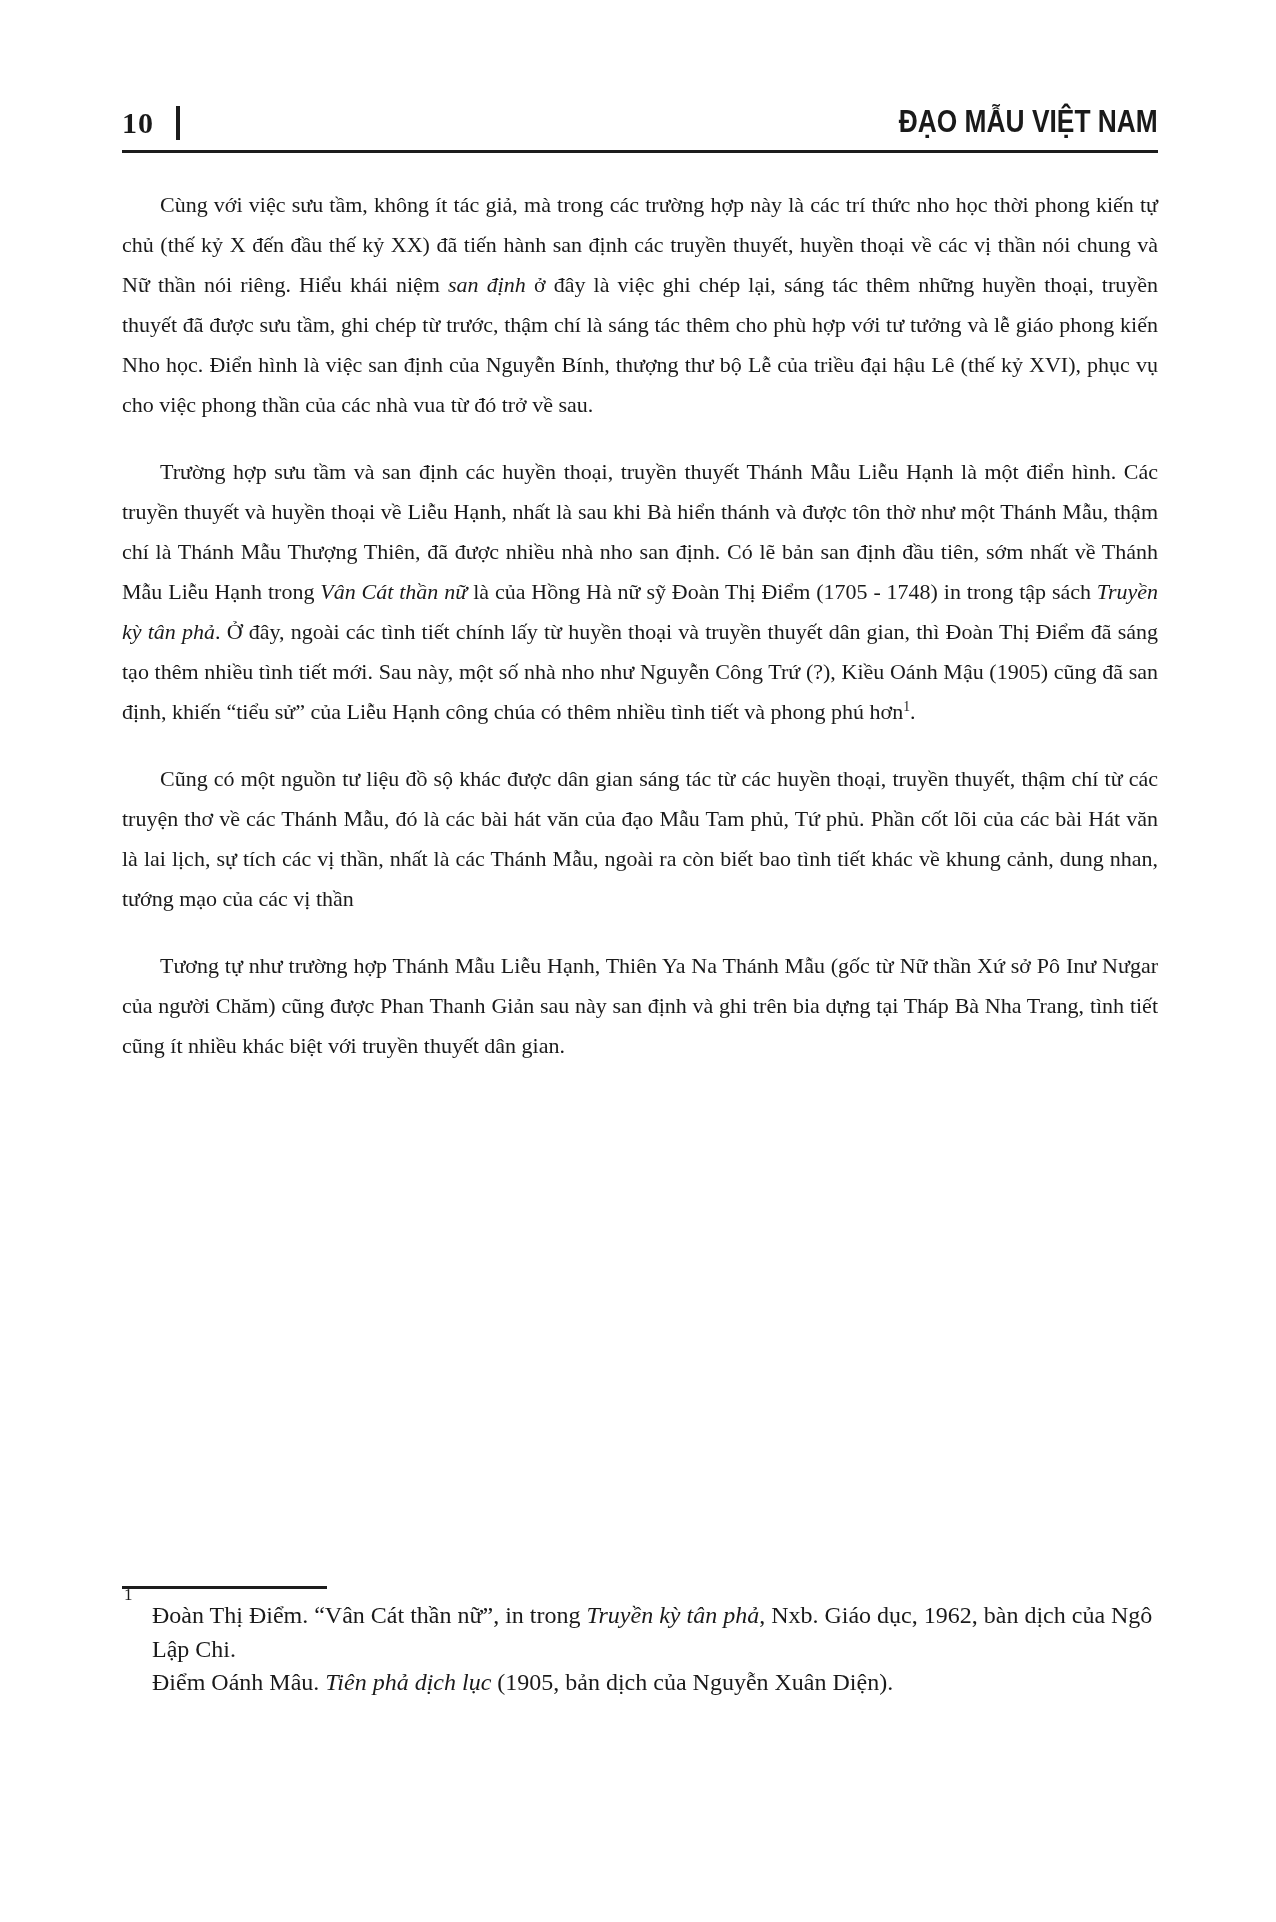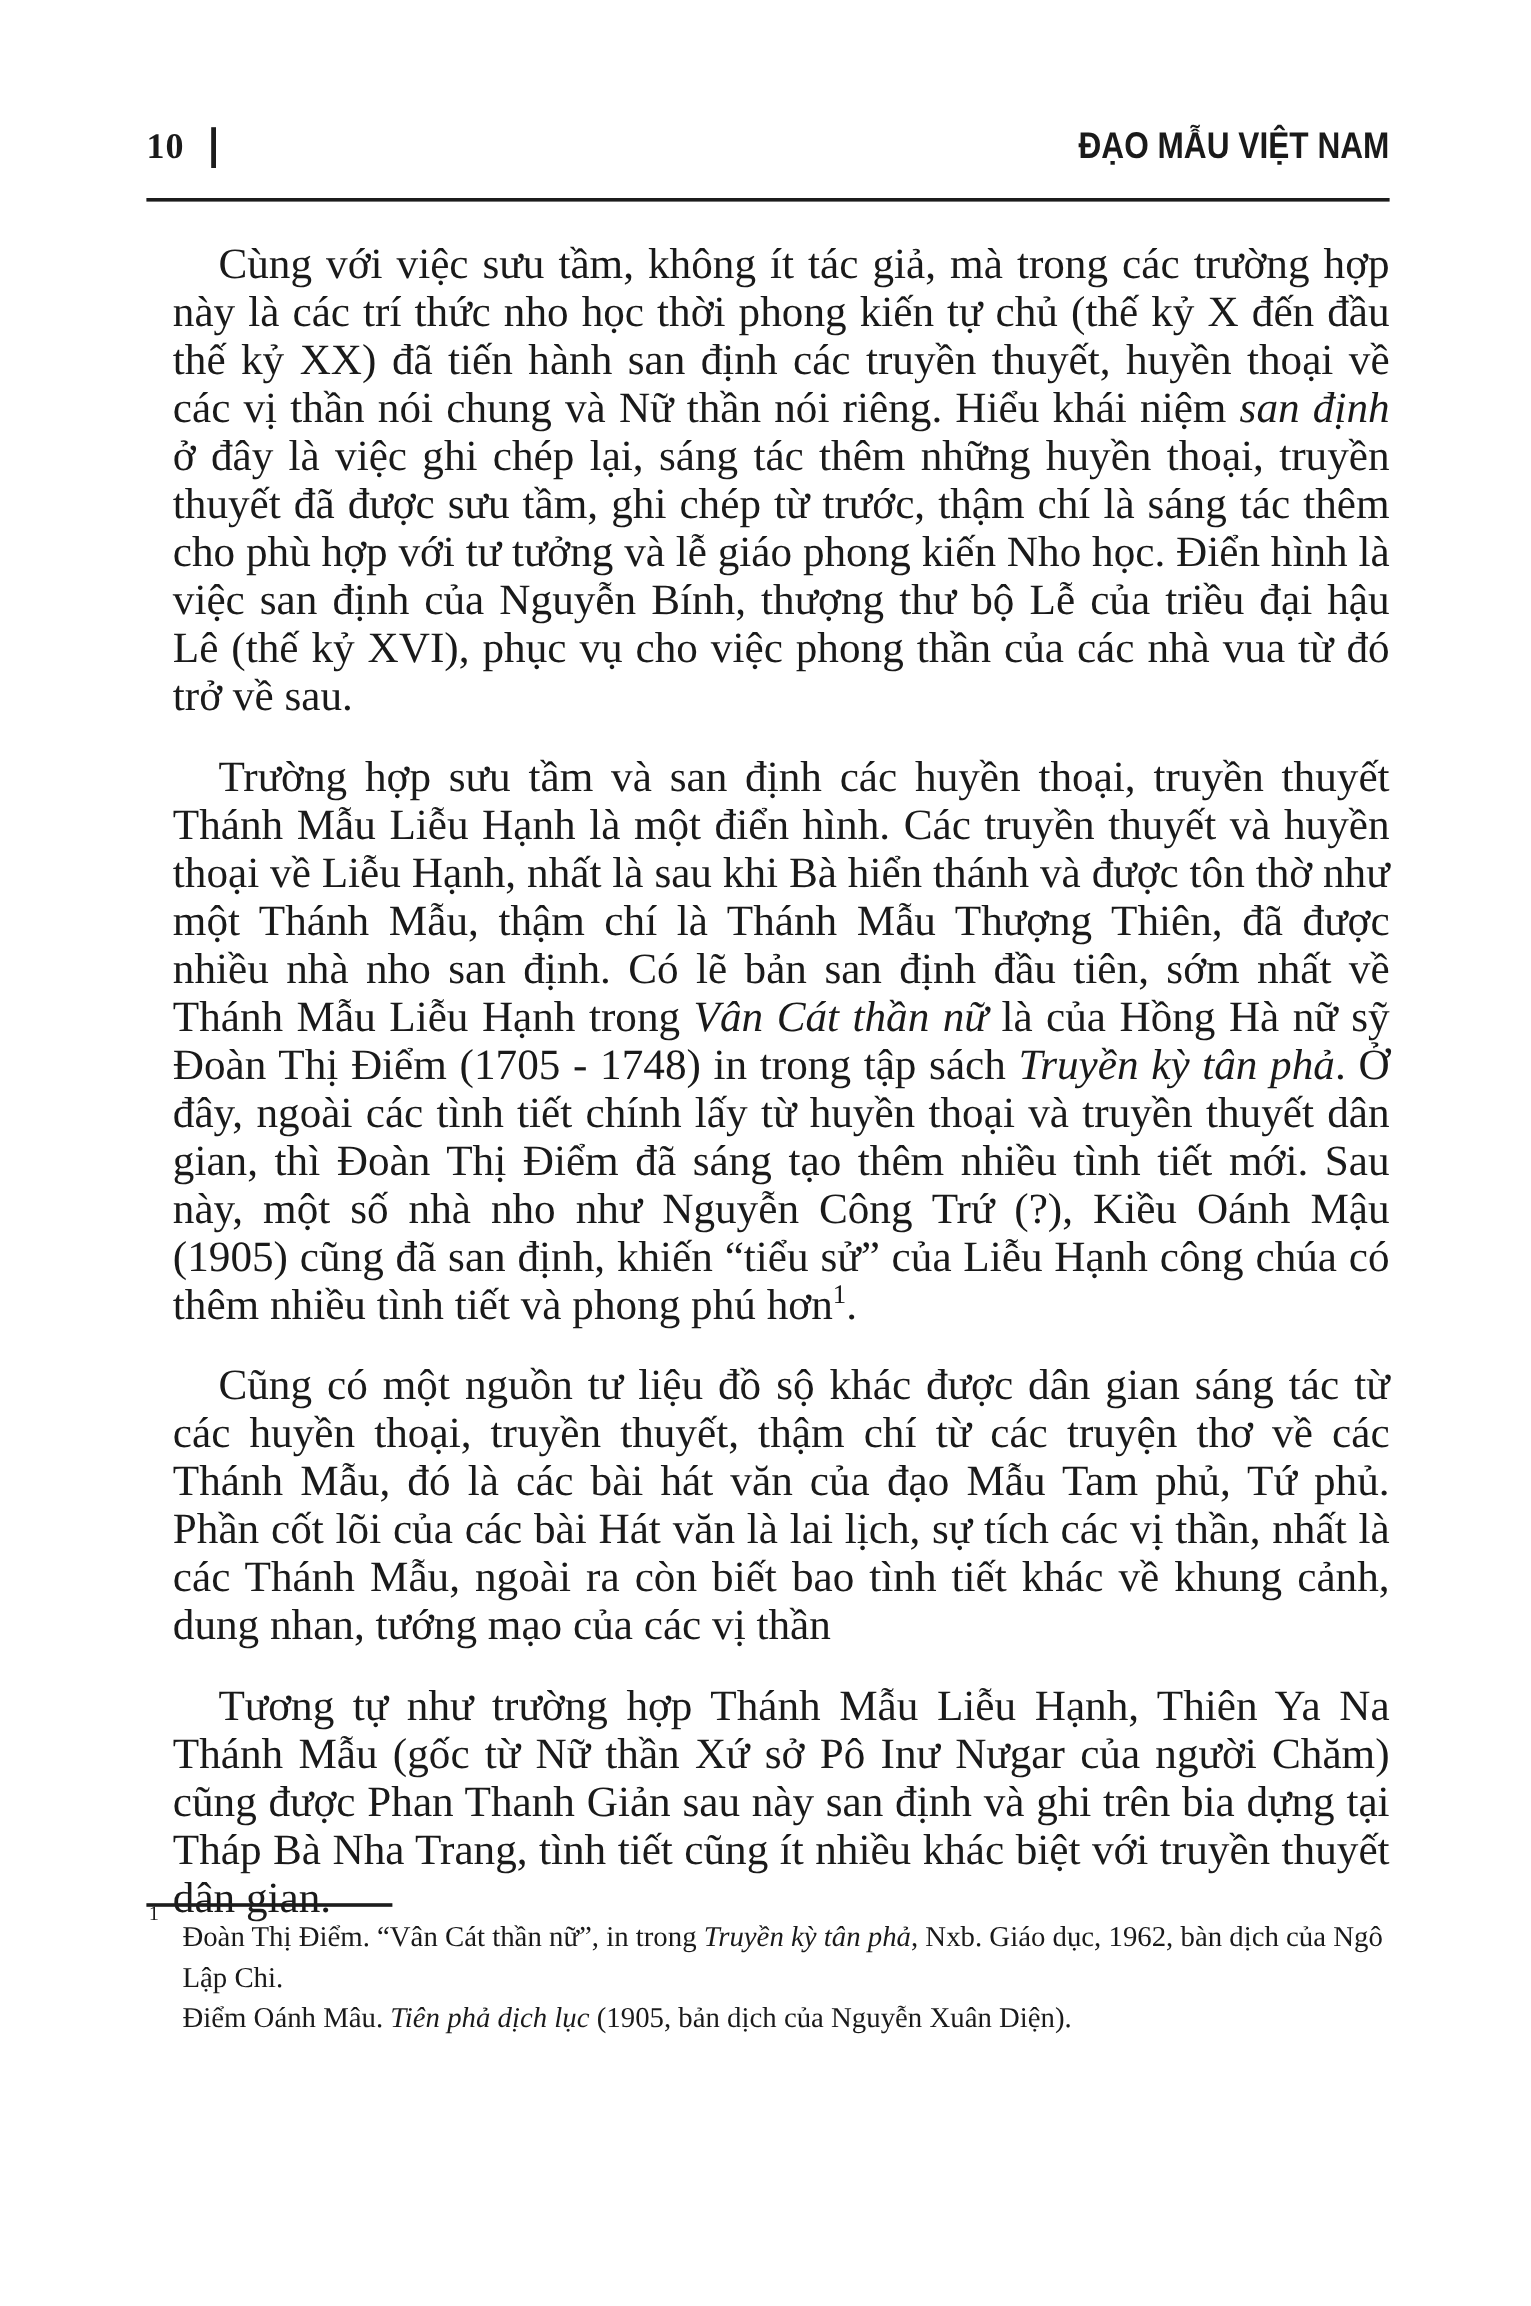--- a/index.html
+++ b/index.html
@@ -14,21 +14,21 @@
     box-sizing:border-box;
   }
   .content{
     position:absolute;
     left:122px;right:118px;top:104px;
   }
   .running-header{
     display:flex;
     align-items:flex-end;
     justify-content:space-between;
-    padding-bottom:25px;
+    padding-bottom:10px;
     border-bottom:3px solid #1c1c1c;
   }
   .header-left{display:flex;align-items:center;gap:22px;}
   .page-number{
     font-weight:bold;
     font-size:30px;
     letter-spacing:1px;
   }
   .header-bar{
     display:inline-block;
@@ -39,24 +39,23 @@
     font-family:"Liberation Sans", sans-serif;
     font-weight:bold;
     font-size:31px;
     letter-spacing:0px;
     transform:scaleX(0.85);
     transform-origin:right bottom;
     white-space:nowrap;
   }
   .body-text{
     margin-top:32px;
-    font-size:36px;
+    font-size:22px;
     line-height:40px;
     text-align:justify;
-    margin-left:22px;
   }
   .body-text p{
     margin:0 0 27px 0;
     text-indent:38px;
   }
   .body-text p:last-child{margin-bottom:0;}
   i{font-style:italic;}
   sup{
     font-size:0.62em;
     line-height:0;

